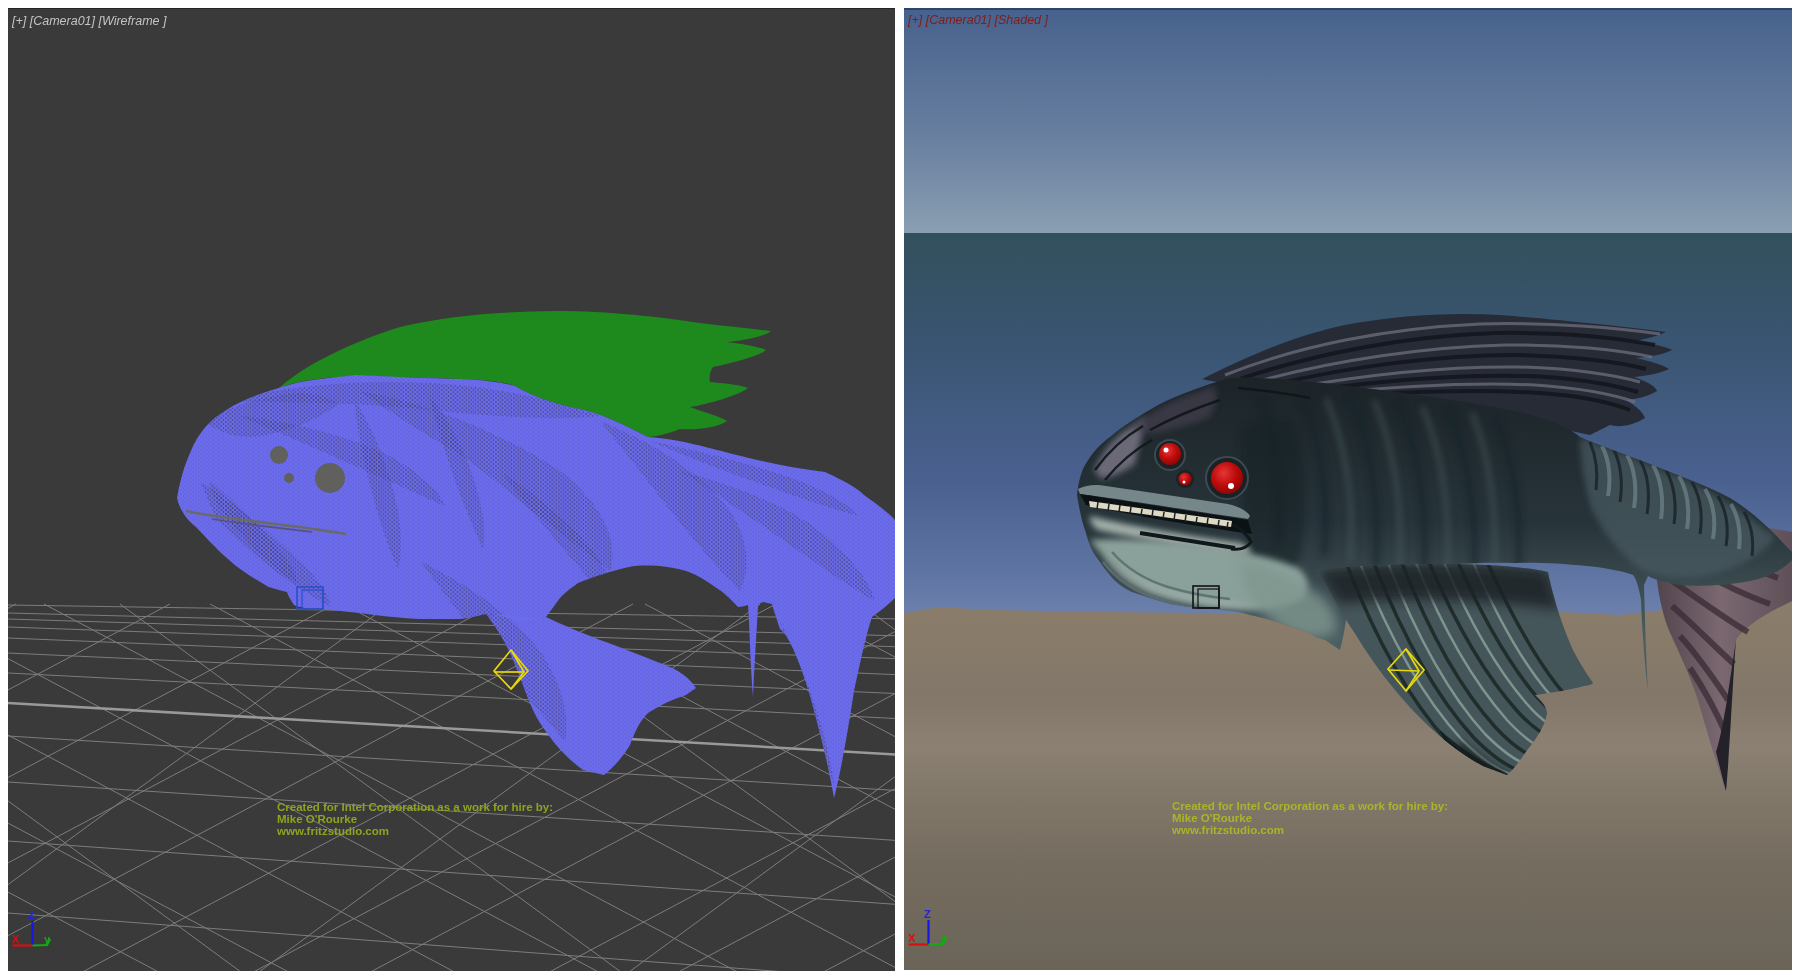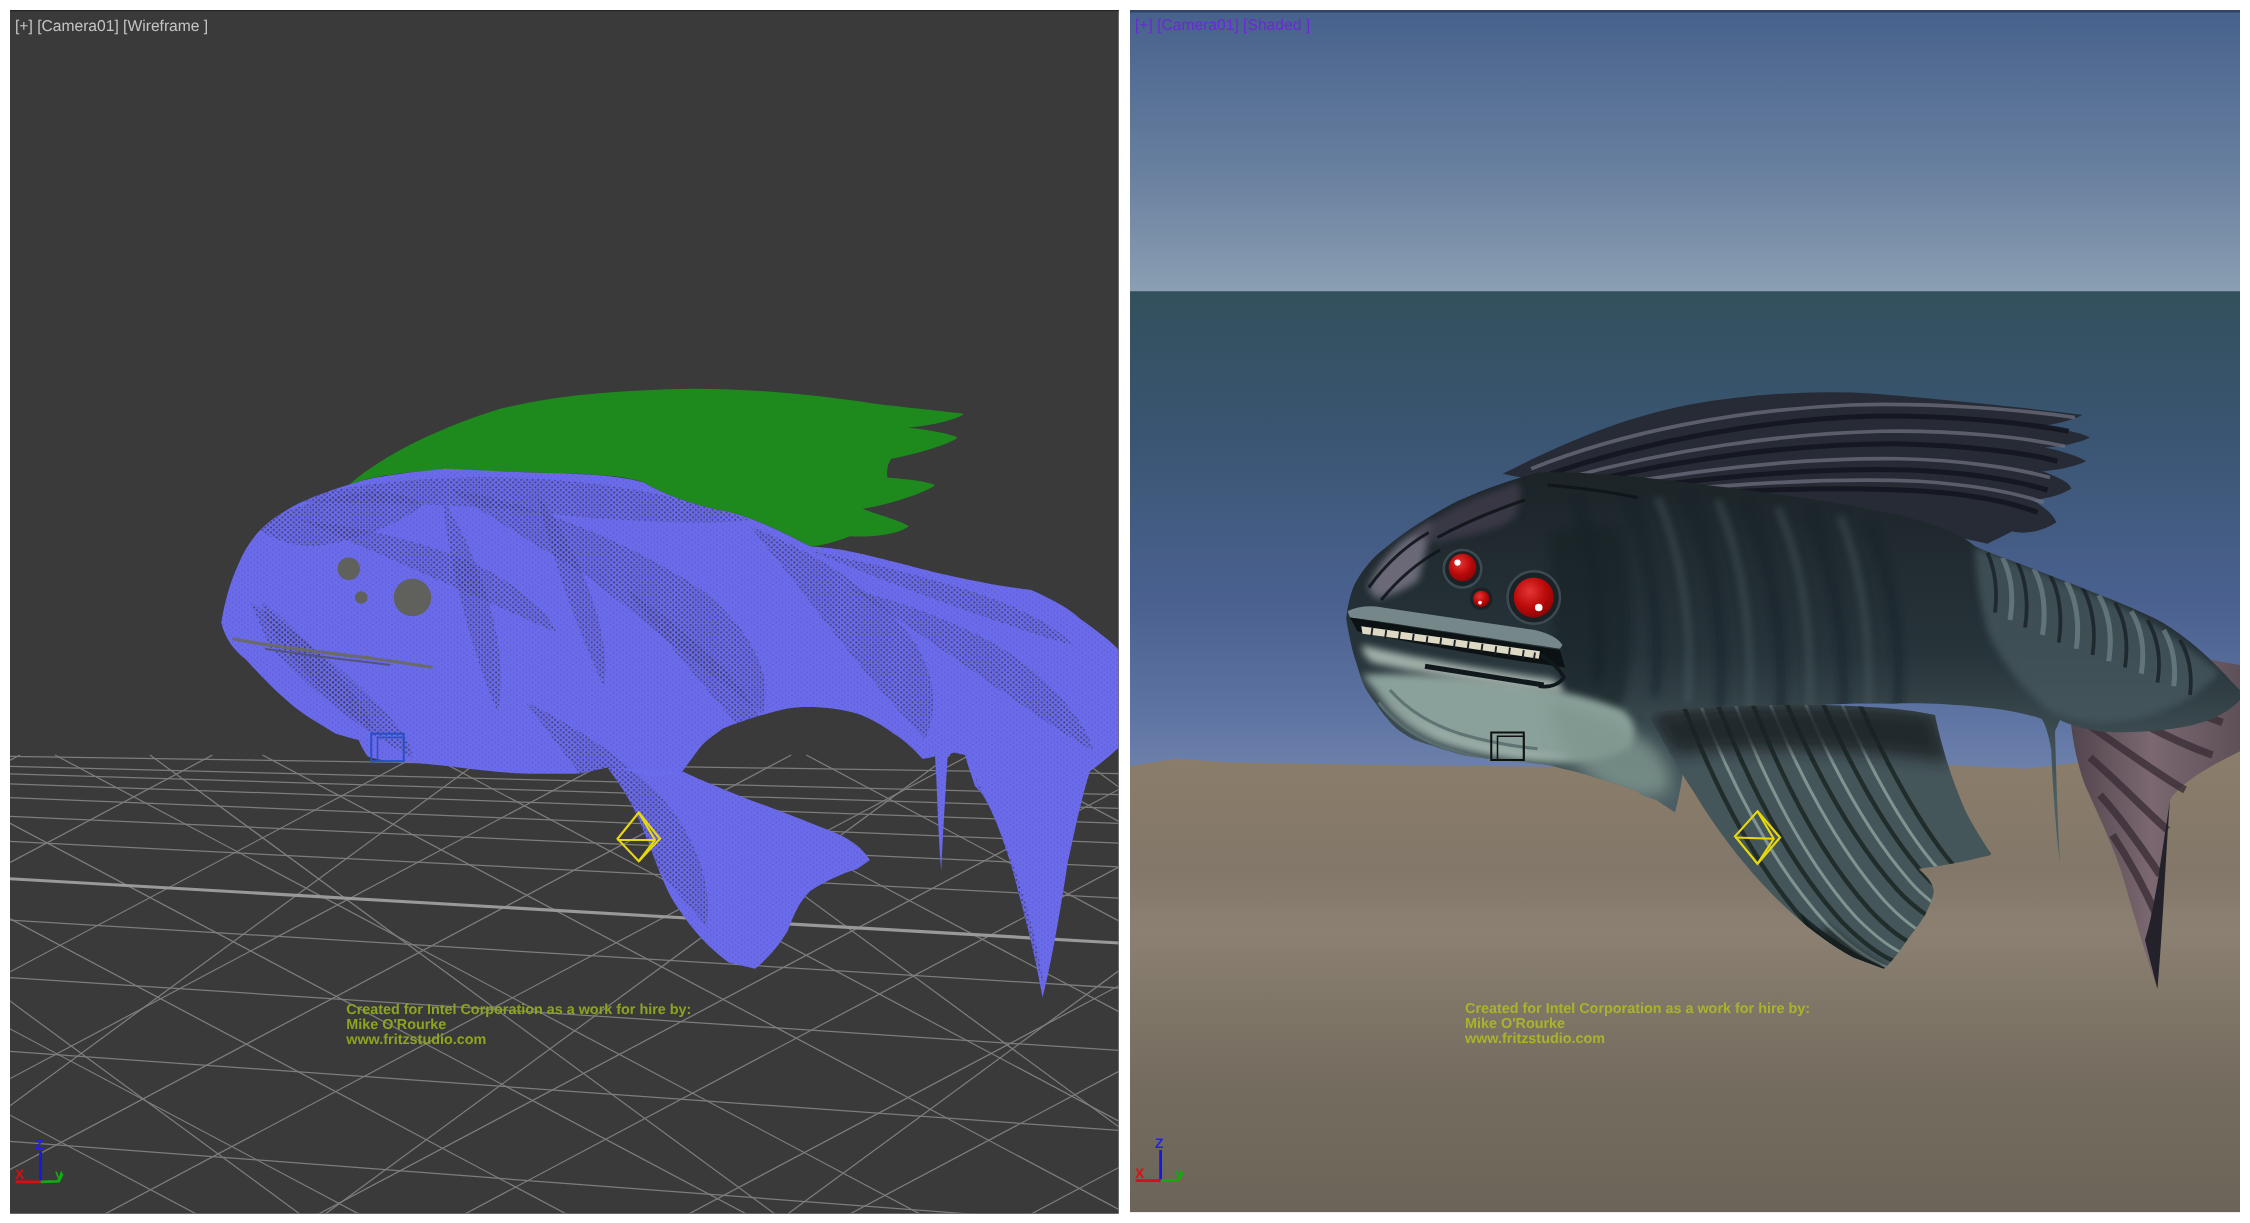--- a/index.html
+++ b/index.html
@@ -1,20 +1,20 @@
 <!DOCTYPE html>
 <html><head>
 <meta charset="utf-8">
 <style>
 html,body{margin:0;padding:0;background:#ffffff;width:1800px;height:978px;overflow:hidden;
 font-family:"Liberation Sans", sans-serif;}
 #vpL,#vpR{position:absolute;top:8px;height:962px;overflow:hidden;}
 #vpL{left:8px;width:887px;background:#3a3a3a;border-top:1px solid #242424;}
 #vpR{left:904px;width:888px;}
-.vplabel{position:absolute;left:4px;top:5px;font-size:12.5px;letter-spacing:0px;}
+.vplabel{position:absolute;left:4px;top:5px;font-size:12.5px;letter-spacing:0px;font-style:italic;}
 svg{position:absolute;left:0;top:0;}
 </style>
 </head>
 <body>
 <div id="vpL">
 <svg width="887" height="962" viewBox="8 8 887 962" fill="none">
  <defs>
   <pattern id="stp" width="5" height="4" patternUnits="userSpaceOnUse">
    <circle cx="1" cy="1" r="0.75" fill="#40405a"></circle>
    <circle cx="3.5" cy="3" r="0.75" fill="#40405a"></circle>
@@ -448,14 +448,14 @@
  </g>
  <text x="924" y="918" fill="#2222e8" font-size="11" font-weight="bold">Z</text>
  <text x="908" y="942" fill="#d90f0f" font-size="11" font-weight="bold">X</text>
  <text x="940" y="942" fill="#0fae0f" font-size="11" font-weight="bold">y</text>
  <g fill="#aab42a" font-size="11.5" font-weight="bold">
   <text x="1172" y="810">Created for Intel Corporation as a work for hire by:</text>
   <text x="1172" y="822">Mike O'Rourke</text>
   <text x="1172" y="834">www.fritzstudio.com</text>
  </g>
 </svg>
-<div class="vplabel" style="color:#6d28d9">[+] [Camera01] [Shaded ]</div>
+<div class="vplabel" style="color:#7f1d1d">[+] [Camera01] [Shaded ]</div>
 </div>
 
 </body></html>

